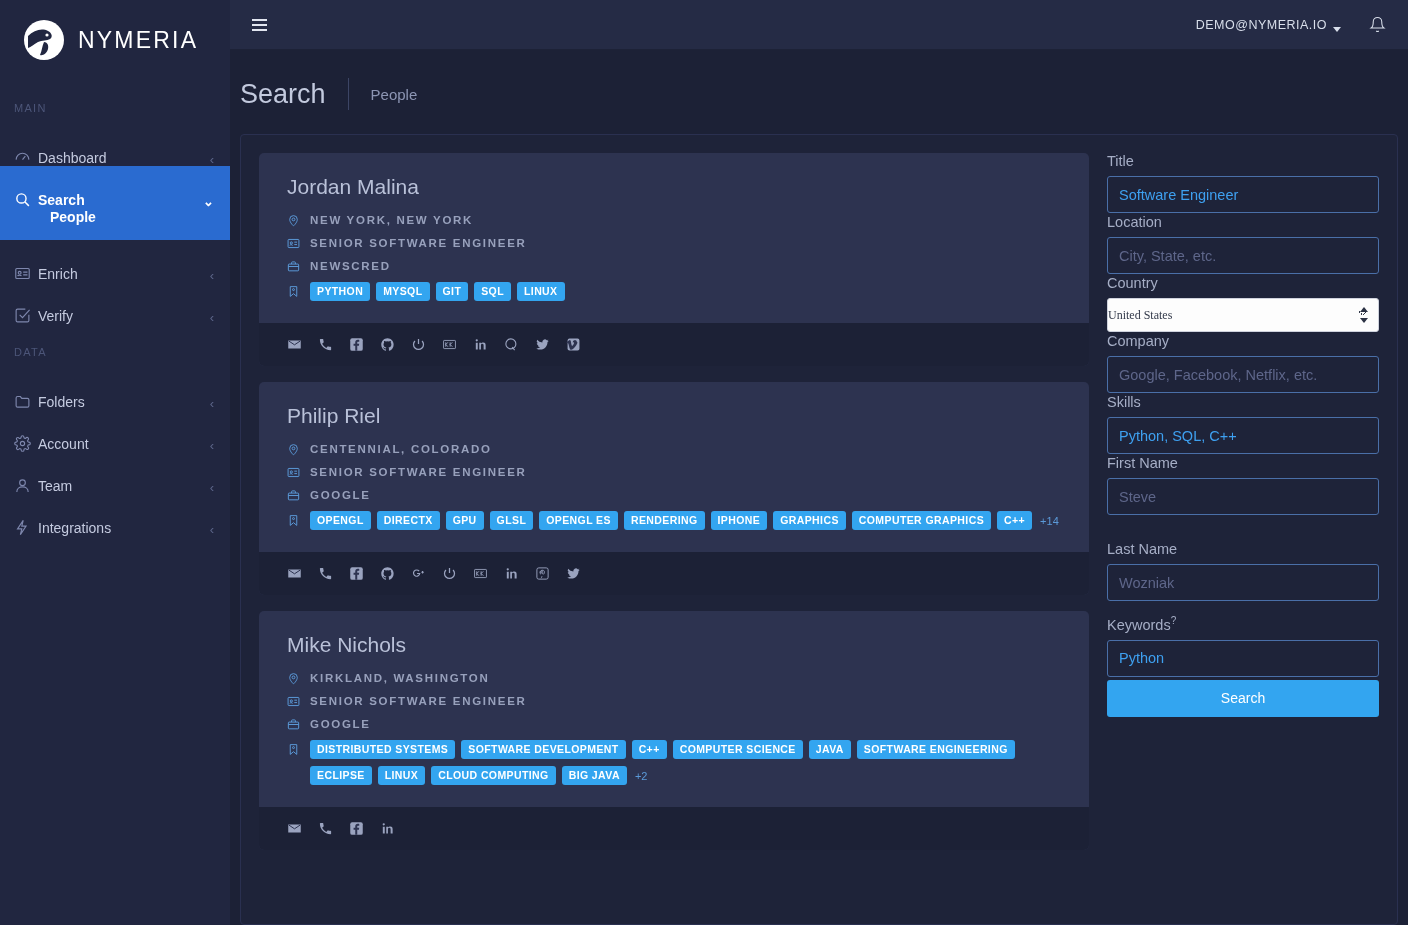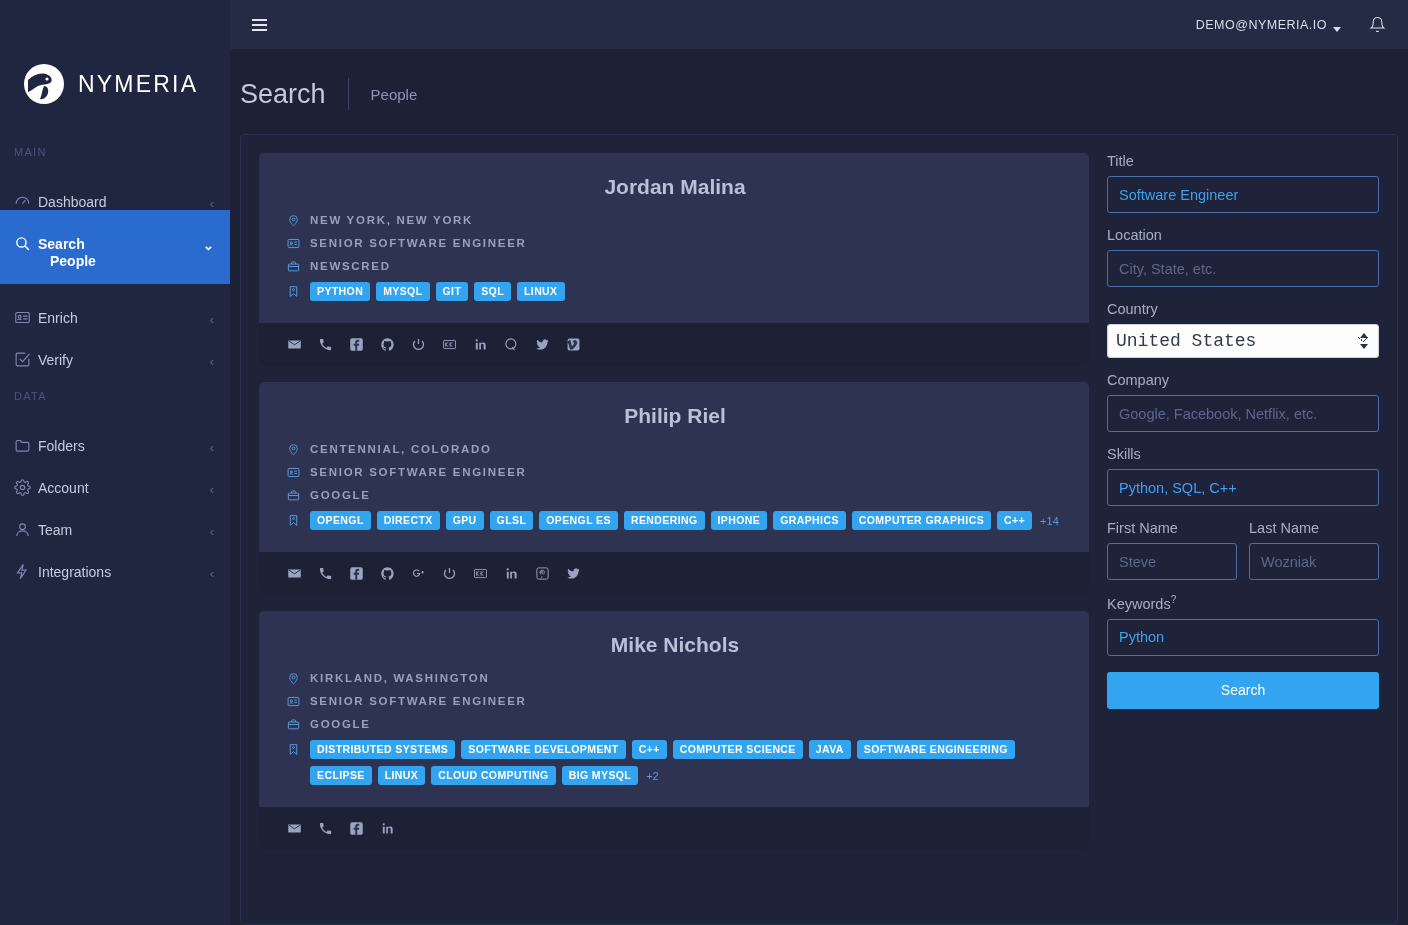--- a/index.html
+++ b/index.html
@@ -23,21 +23,20 @@
     height: 925px;
     overflow: hidden;
   }
 
   .brand {
     height: 80px;
     display: flex;
     align-items: center;
     padding-left: 22px;
     gap: 12px;
-    margin-top: 44px;
   }
   .brand-mark { width: 44px; height: 44px; flex: 0 0 44px; }
   .brand-name {
     color: #ffffff;
     font-size: 23px;
     letter-spacing: 2.2px;
     font-weight: 400;
   }
 
   .nav-section {
@@ -166,24 +165,23 @@
   .card {
     background: #2d3350;
     border-radius: 5px;
     margin-bottom: 16px;
     overflow: hidden;
   }
   .card-body { padding: 22px 26px 22px 28px; }
   .card-name {
     color: #b9c1d8;
     font-size: 21px;
-    font-weight: bold;
+    font-weight: normal;
     margin-bottom: 12px;
     cursor: pointer;
-    text-align: center;
   }
   .meta-row {
     display: flex;
     align-items: center;
     gap: 9px;
     margin-bottom: 5px;
     min-height: 18px;
   }
   .meta-icon { color: #5b9ad9; width: 14px; flex: 0 0 14px; display: flex; align-items: center; }
   .meta-text {
@@ -241,21 +239,21 @@
     width: 272px;
     flex: 0 0 272px;
   }
   .f-label {
     color: #a6aec6;
     font-size: 14.5px;
     margin-bottom: 7px;
     display: block;
   }
   .f-label sup { color: #a6aec6; font-size: 10px; }
-  .f-group { margin-bottom: 14px; }
+  .f-group { margin-bottom: 1px; }
   .f-input {
     width: 100%;
     height: 37px;
     background: transparent;
     border: 1px solid #4a6fa8;
     border-radius: 3px;
     color: #3ea0f0;
     font-size: 14.5px;
     padding: 0 11px;
     font-family: "Liberation Sans", sans-serif;
@@ -263,23 +261,23 @@
   }
   .f-input::placeholder { color: #5d6party; }
   .f-input::placeholder { color: #5e668a; }
   .f-select {
     width: 100%;
     height: 34px;
     background: #fdfdfd;
     border: 1px solid #ced2dd;
     border-radius: 3px;
     color: #333a4a;
-    font-size: 18px;
-    padding: 0 8px;
-    font-family: Liberation Mono, monospace;
+    font-size: 12px;
+    padding: 0 0;
+    font-family: Liberation Serif, serif;
     outline: none;
     -webkit-appearance: none;
     appearance: none;
     background-image:
       linear-gradient(45deg, transparent 50%, #333a4a 50%, #333a4a 60%, transparent 60%),
       linear-gradient(135deg, transparent 40%, #333a4a 40%, #333a4a 50%, transparent 50%);
     background-position: calc(100% - 15px) 12px, calc(100% - 10px) 12px;
     background-size: 5px 5px, 5px 5px;
     background-repeat: no-repeat;
   }
@@ -296,21 +294,21 @@
   .f-select-wrap::before {
     content: "";
     position: absolute;
     right: 11px; top: 20px;
     width: 0; height: 0;
     border-left: 4px solid transparent;
     border-right: 4px solid transparent;
     border-top: 5px solid #2c3244;
     z-index: 2;
   }
-  .f-row { display: flex; gap: 12px; }
+  .f-row { display: flex; gap: 12px; flex-direction: column; }
   .f-row .f-group { flex: 1; margin-bottom: 14px; }
 
   .f-button {
     width: 100%;
     height: 37px;
     background: #33a5f0;
     border: none;
     border-radius: 3px;
     color: #ffffff;
     font-size: 14px;
@@ -733,21 +731,21 @@
                 <div class="tags">
                   <span class="tag">DISTRIBUTED SYSTEMS</span>
                   <span class="tag">SOFTWARE DEVELOPMENT</span>
                   <span class="tag">C++</span>
                   <span class="tag">COMPUTER SCIENCE</span>
                   <span class="tag">JAVA</span>
                   <span class="tag">SOFTWARE ENGINEERING</span>
                   <span class="tag">ECLIPSE</span>
                   <span class="tag">LINUX</span>
                   <span class="tag">CLOUD COMPUTING</span>
-                  <span class="tag">BIG MYSQL</span>
+                  <span class="tag">BIG JAVA</span>
                   <span class="tag-more">+2</span>
                 </div>
               </div>
             </div>
             <div class="card-foot">
               <span class="social">
                   <svg width="15" height="15" viewBox="0 0 24 24">
                     <path d="M2 5.5h20v13H2z" fill="currentColor"></path>
                     <path d="M3 6.5l9 6 9-6" fill="none" stroke="#2d3350" stroke-width="1.6"></path>
                   </svg>

